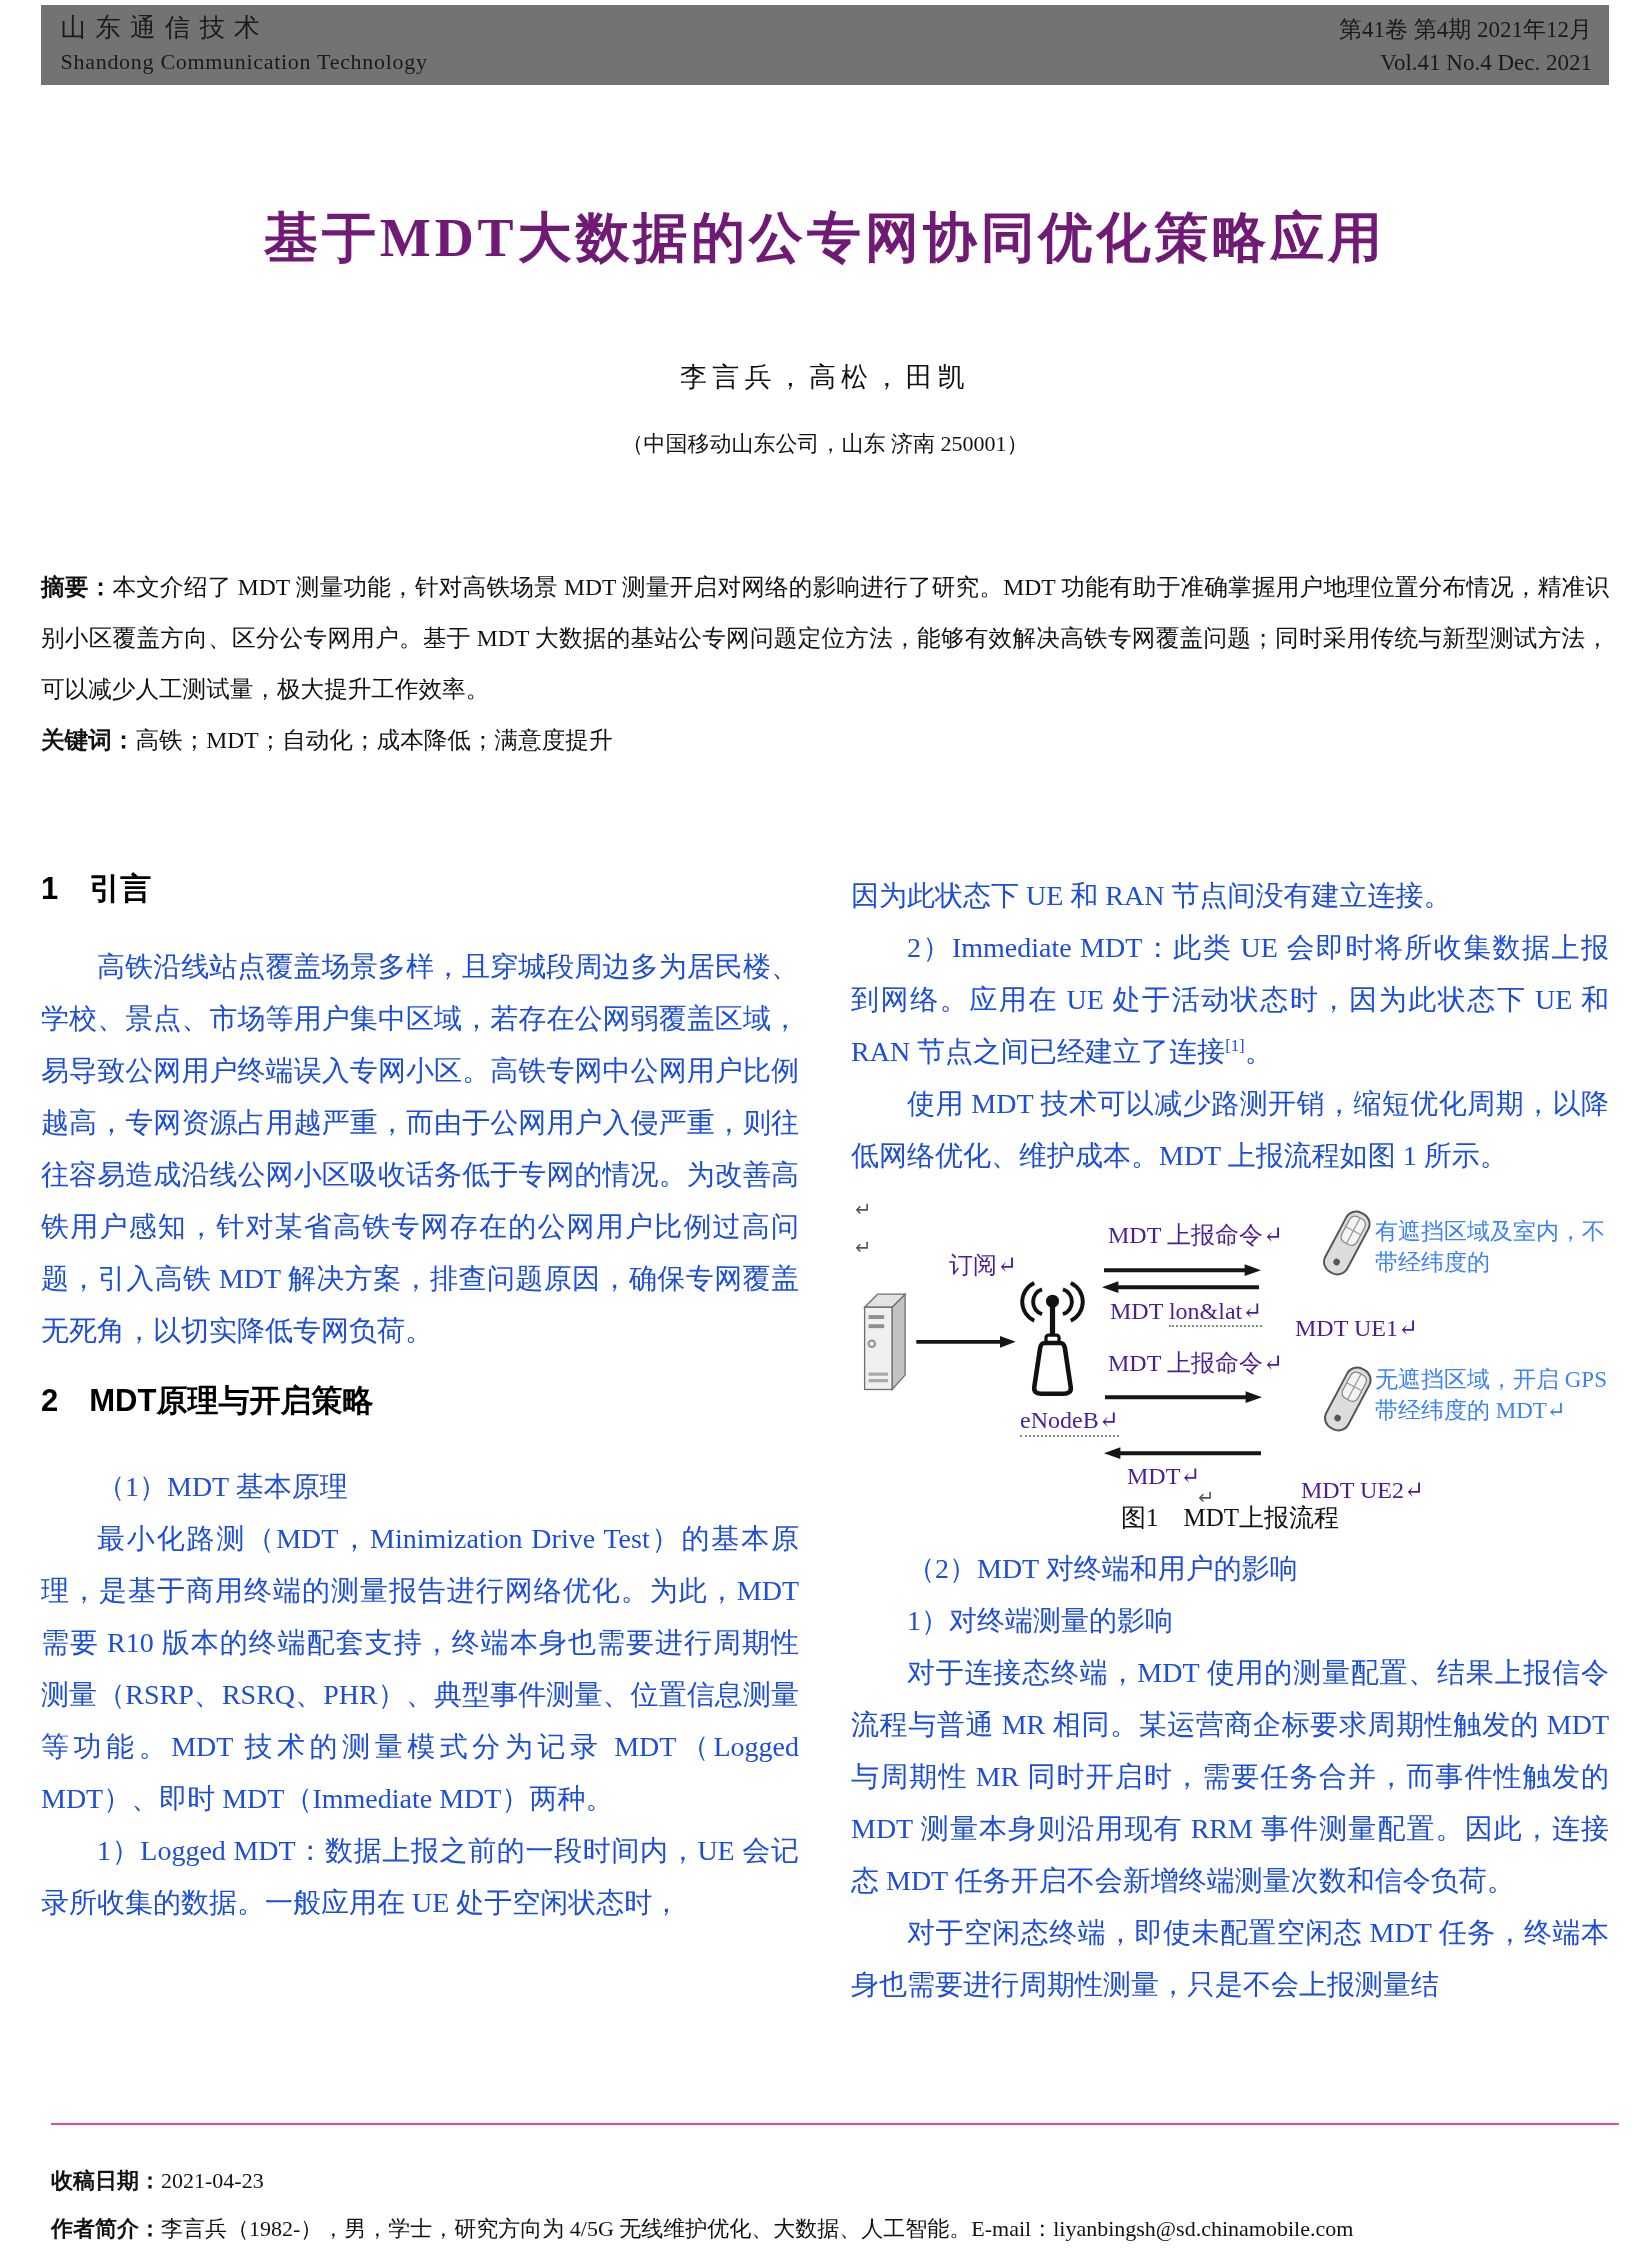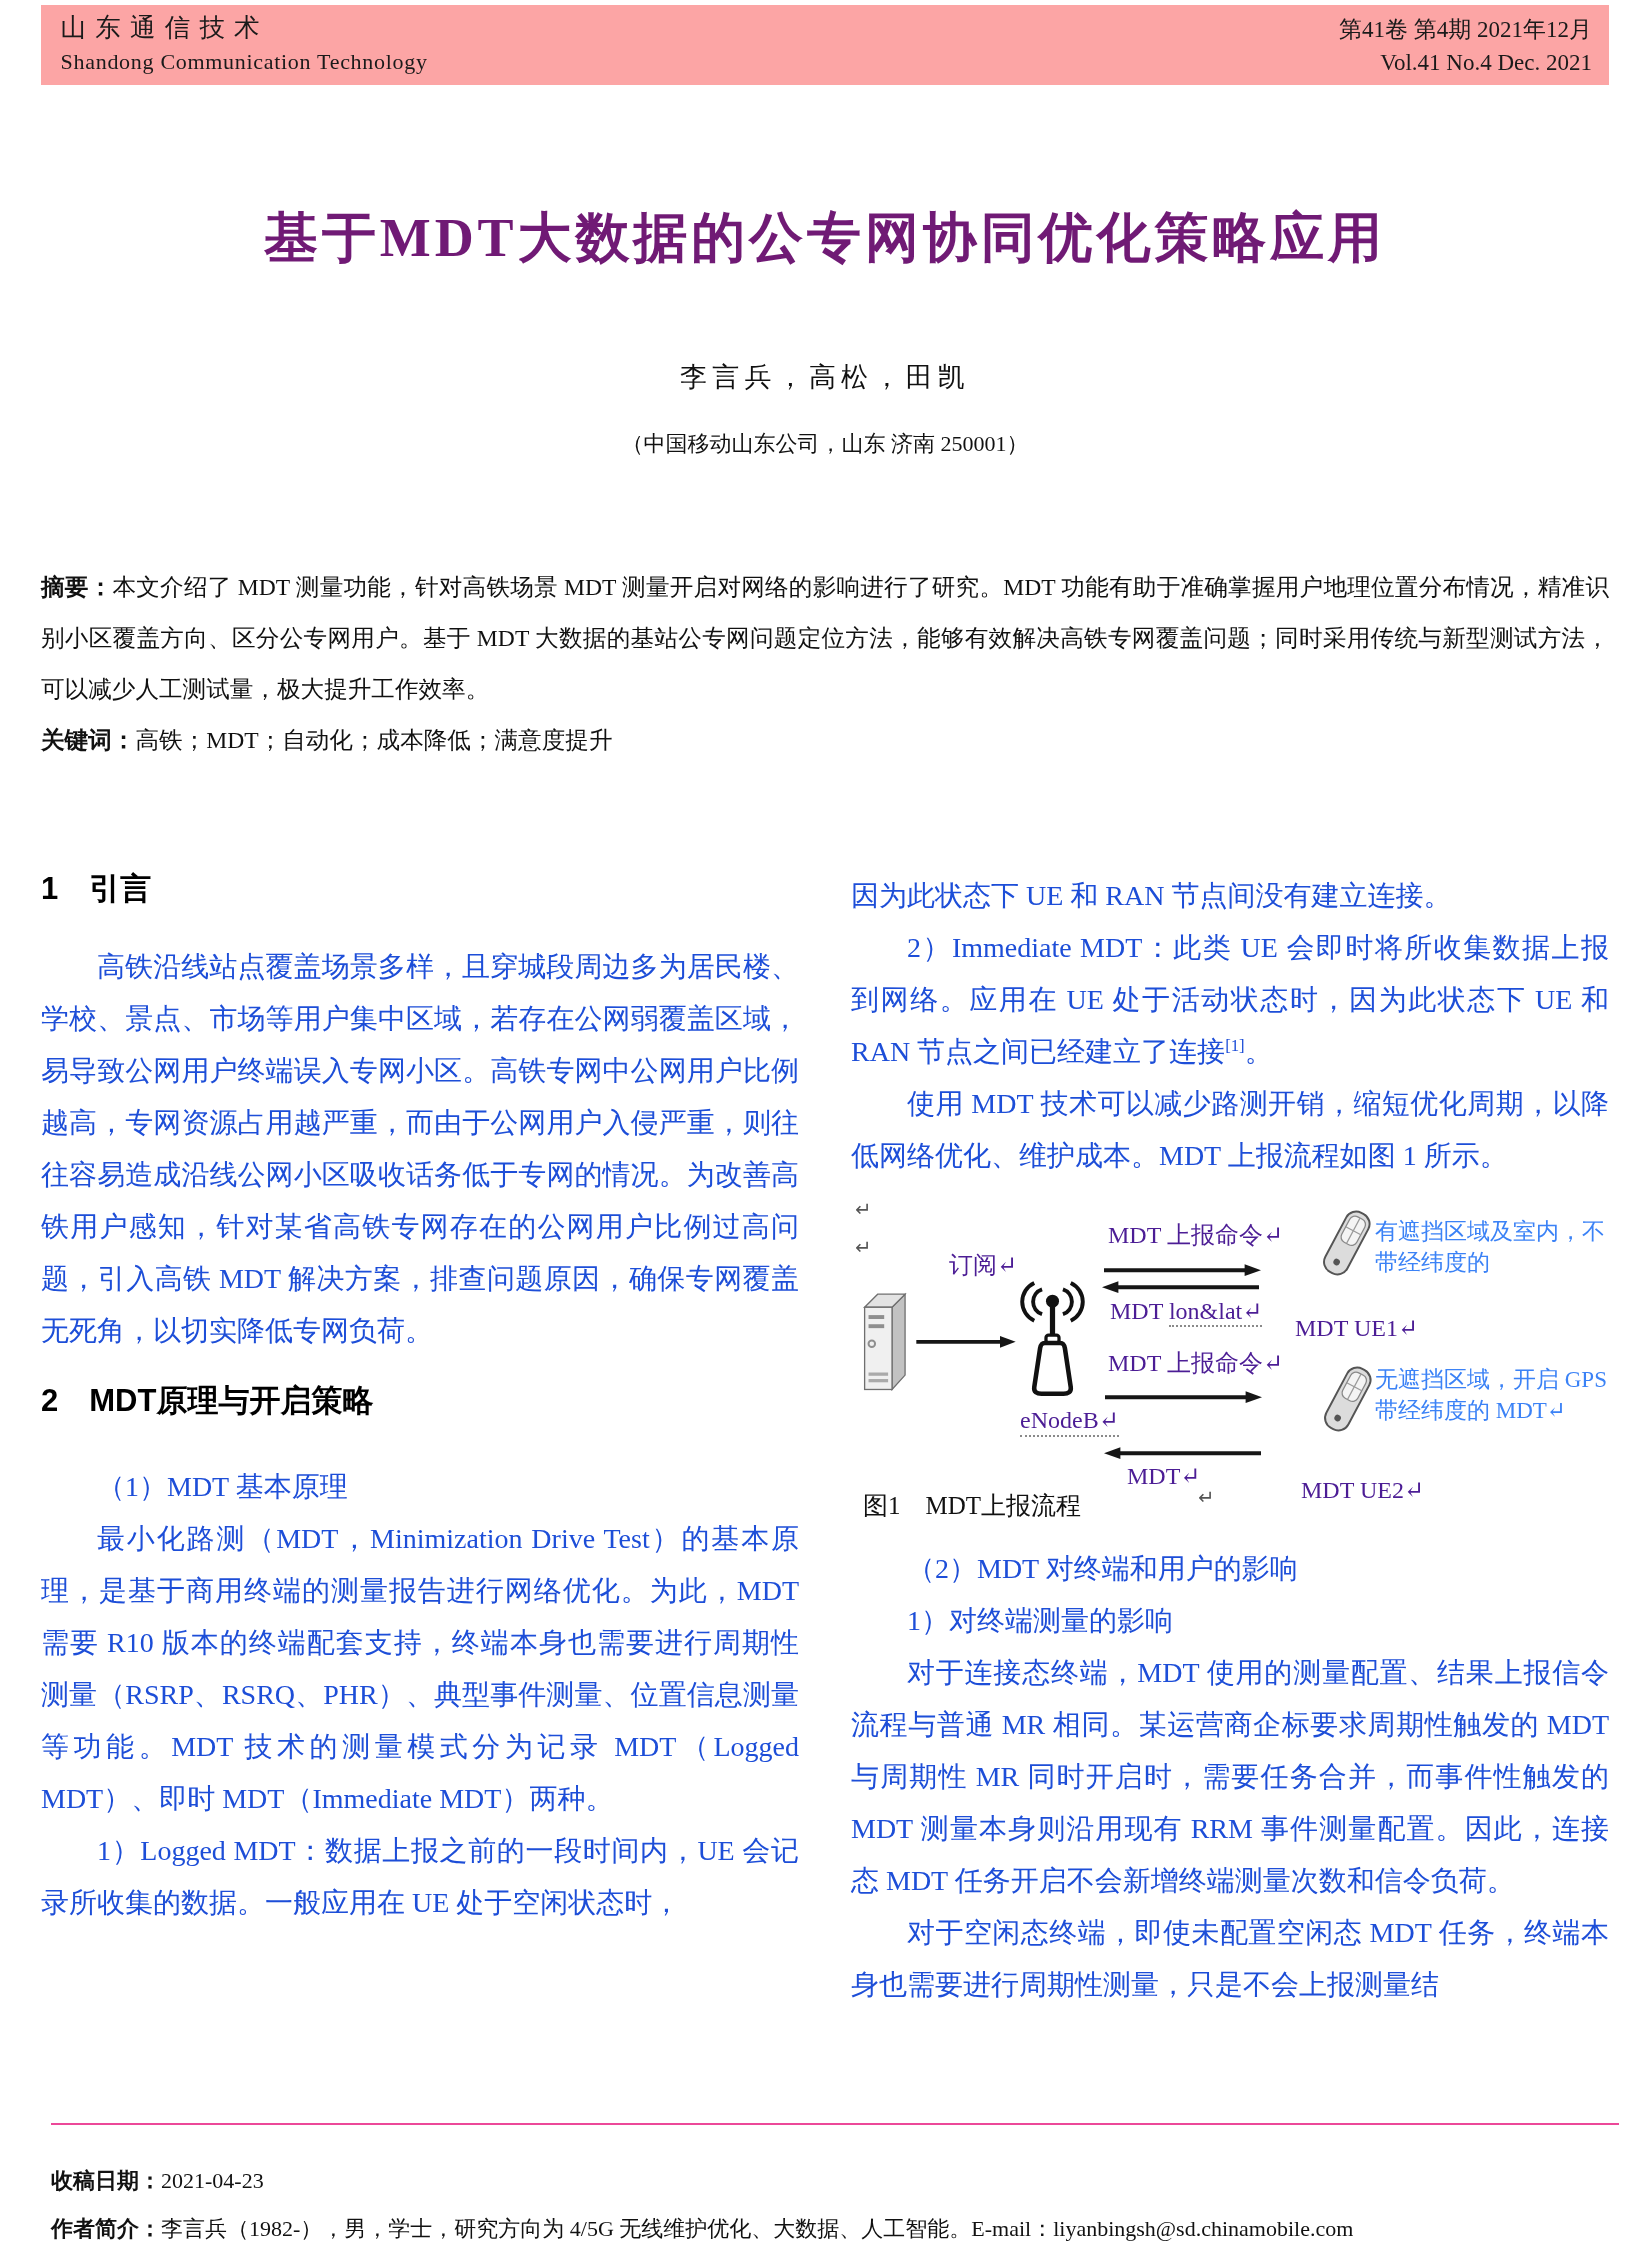--- a/index.html
+++ b/index.html
@@ -1,21 +1,21 @@
 <!DOCTYPE html>
 <html style="font-size:10.5px"><head>
 <meta charset="utf-8">
 <style>
   html,body{margin:0;padding:0;}
   body{width:1649px;height:2250px;background:#ffffff;position:relative;
        font-family:"Liberation Serif","DejaVu Serif",serif;color:#111;}
   .page{position:absolute;inset:0;}
 
   
-  .jheader{position:absolute;left:41px;top:5.2px;width:1568px;height:80px;background:#fca5a5;text-decoration:underline;}
+  .jheader{position:absolute;left:41px;top:5.2px;width:1568px;height:80px;background:#737373;text-decoration:underline;}
   .jh-left{position:absolute;left:19.6px;top:5.2px;}
   .jname-cn{font-size:25.5px;letter-spacing:9.2px;color:#1a1a1a;}
   .jname-en{font-size:22px;margin-top:3.9px;color:#1a1a1a;letter-spacing:0.7px;}
   .jh-right{position:absolute;right:17px;top:7.9px;text-align:right;}
   .jh-right div{font-size:23px;line-height:33px;color:#1a1a1a;}
 
   
   .title{position:absolute;left:41px;top:202px;width:1568px;margin:0;text-align:center;
          font-size:54px;font-weight:600;letter-spacing:3.9px;color:#701a75;}
   .authors{position:absolute;left:41px;top:359px;width:1568px;text-align:center;
@@ -39,21 +39,21 @@
   .col h2.h2b{margin:25px 0 41px 0;}
   sup{font-size:60%;vertical-align:super;line-height:0;}
 
   
   .fig{position:relative;margin:13px 0 9.2px 0;width:758px;height:339px;}
   .fig .abspos{position:absolute;}
   .pilcrow{font-size:19.6px;color:#555;font-family:"DejaVu Sans",sans-serif;}
   .figtext{font-size:24px;color:#4c1d95;white-space:nowrap;}
   .fignote{font-size:23px;line-height:31px;color:#3b82f6;}
   .squiggle{border-bottom:2.6px dotted #8a8a8a;padding-bottom:1.3px;}
-  .figcap{position:absolute;left:0;bottom:0;width:100%;margin:12px;
+  .figcap{position:absolute;left:0;bottom:0;width:100%;text-align:center;margin:0;
           font-size:25px;color:#111;}
   .arr line{stroke:#161616;stroke-width:6;}
   .arr polygon{fill:#161616;}
 
   
   .pfooter{position:absolute;left:51px;top:2123px;width:1568px;border-top:2px solid #ec4899;}
   .pfooter p{margin:0;font-size:22px;color:#111;}
   .pfooter .received{margin-top:41px;}
   .pfooter .bio{margin-top:18.3px;}
 </style>

